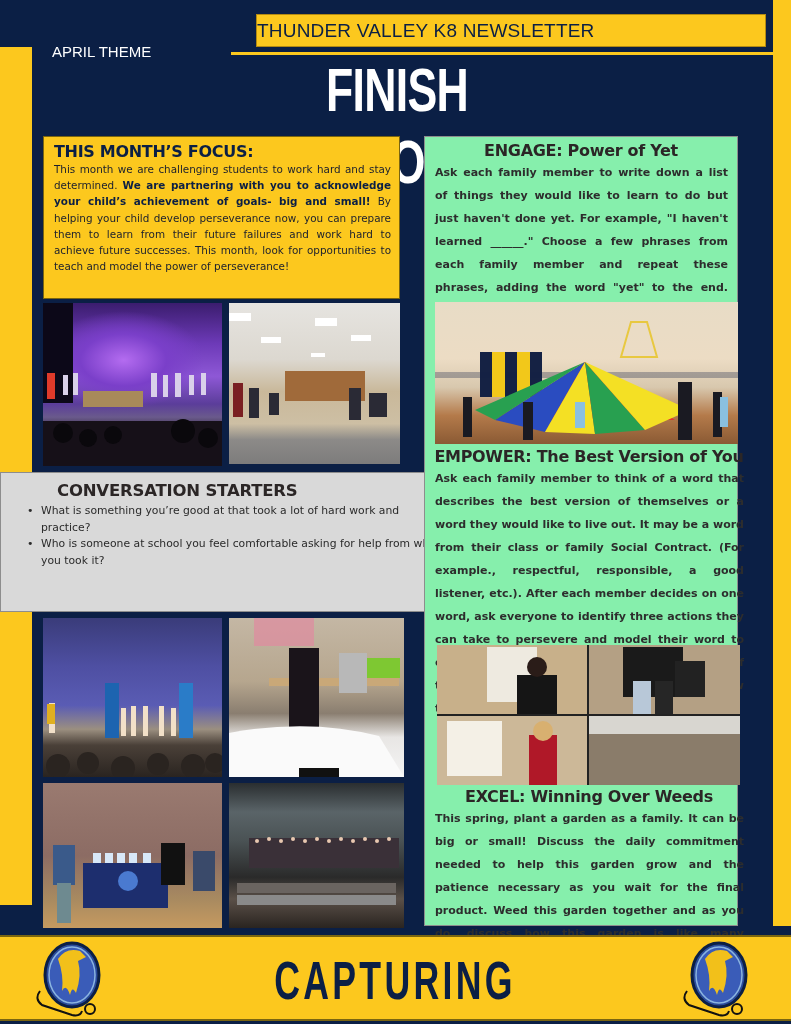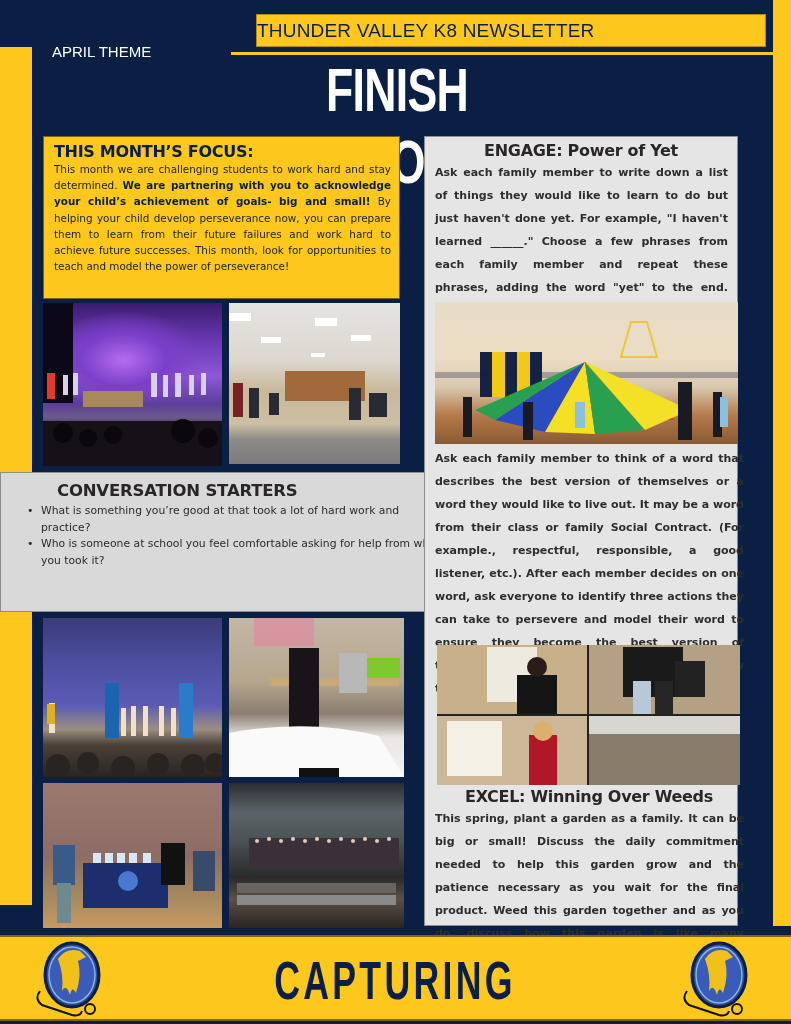--- a/index.html
+++ b/index.html
@@ -27,21 +27,21 @@
 
   .photo { position: absolute; overflow: hidden; }
 
   .convo-box { position: absolute; left: 0; top: 472px; width: 456px; height: 140px; background: #d9d9d9;
     border: 1px solid #8d8d8d; padding: 8px 12px 6px 26px; color: #2a2a2a; }
   .convo-box h2 { font-weight: bold; font-size: 16.5px; text-align: left; padding-left: 30px; color: #2b2626; letter-spacing: -0.2px; margin-bottom: 3px; }
   .convo-box ul { list-style: none; }
   .convo-box li { position: relative; font-size: 10.8px; line-height: 16.5px; padding-left: 14px; }
   .convo-box li::before { content: "\2022"; position: absolute; left: 0; top: 0; font-size: 11px; }
 
-  .right-panel { position: absolute; left: 424px; top: 136px; width: 314px; height: 790px; background: #e5e5e5;
+  .right-panel { position: absolute; left: 424px; top: 136px; width: 314px; height: 790px; background: #86efac;
     border: 1px solid #8d8d8d; }
   .rp-section h2 { font-weight: bold; text-align: center; color: #2b2626; font-size: 16px; letter-spacing: -0.3px; line-height: 20px; }
   .rp-section p { font-size: 11px; line-height: 23px; text-align: justify; color: #2d2d2d; padding: 0 9px 0 10px; font-weight: bold; }
 
   .footer { position: absolute; left: 0; top: 935px; width: 791px; height: 86px; background: #fcc81e;
     border-top: 2px solid #7a6510; border-bottom: 2px solid #7a6510; }
   .footer .slogan { position: absolute; left: 130px; top: 8px; width: 530px; text-align: center; font-family: "Liberation Sans", sans-serif;
     font-weight: bold; font-size: 54px; color: #0b1f45; letter-spacing: 5px; transform: scaleX(0.66); transform-origin: center; line-height: 70px; }
   .emblem { position: absolute; width: 80px; height: 80px; top: 2px; }
 </style>
@@ -227,20 +227,21 @@
           </g>
         <g fill="#8ac0e0">
             <rect x="140" y="100" width="10" height="26"></rect>
             <rect x="285" y="95" width="8" height="30"></rect>
           </g>
         <path d="M196 20 L212 20 L222 55 L186 55 Z" fill="none" stroke="#e8c840" stroke-width="2"></path>
       </svg>
     </div>
 
     <div class="rp-section" style="position:absolute;left:0;top:310px;width:328px;">
+      <h2>EMPOWER: The Best Version of You</h2>
       <p>Ask each family member to think of a word that describes the best version of themselves or a word they would like to live out. It may be a word from their class or family Social Contract. (For example., respectful, responsible, a good listener, etc.). After each member decides on one word, ask everyone to identify three actions they can take to persevere and model their word to ensure they become the best version of themselves. Have weekly check-ins to see how things are going.</p>
     </div>
 
     <div class="photo" style="left:12px;top:508px;width:303px;height:140px;background:#222;">
       <svg width="303" height="140" viewBox="0 0 303 140">
         <rect x="0" y="0" width="150" height="69" fill="#c8b08a"></rect>
         <rect x="50" y="2" width="50" height="55" fill="#eeeae0"></rect>
         <rect x="80" y="30" width="40" height="39" fill="#151515"></rect>
         <circle cx="100" cy="22" r="10" fill="#2a1c18"></circle>
         <rect x="152" y="0" width="151" height="69" fill="#b4a084"></rect>

